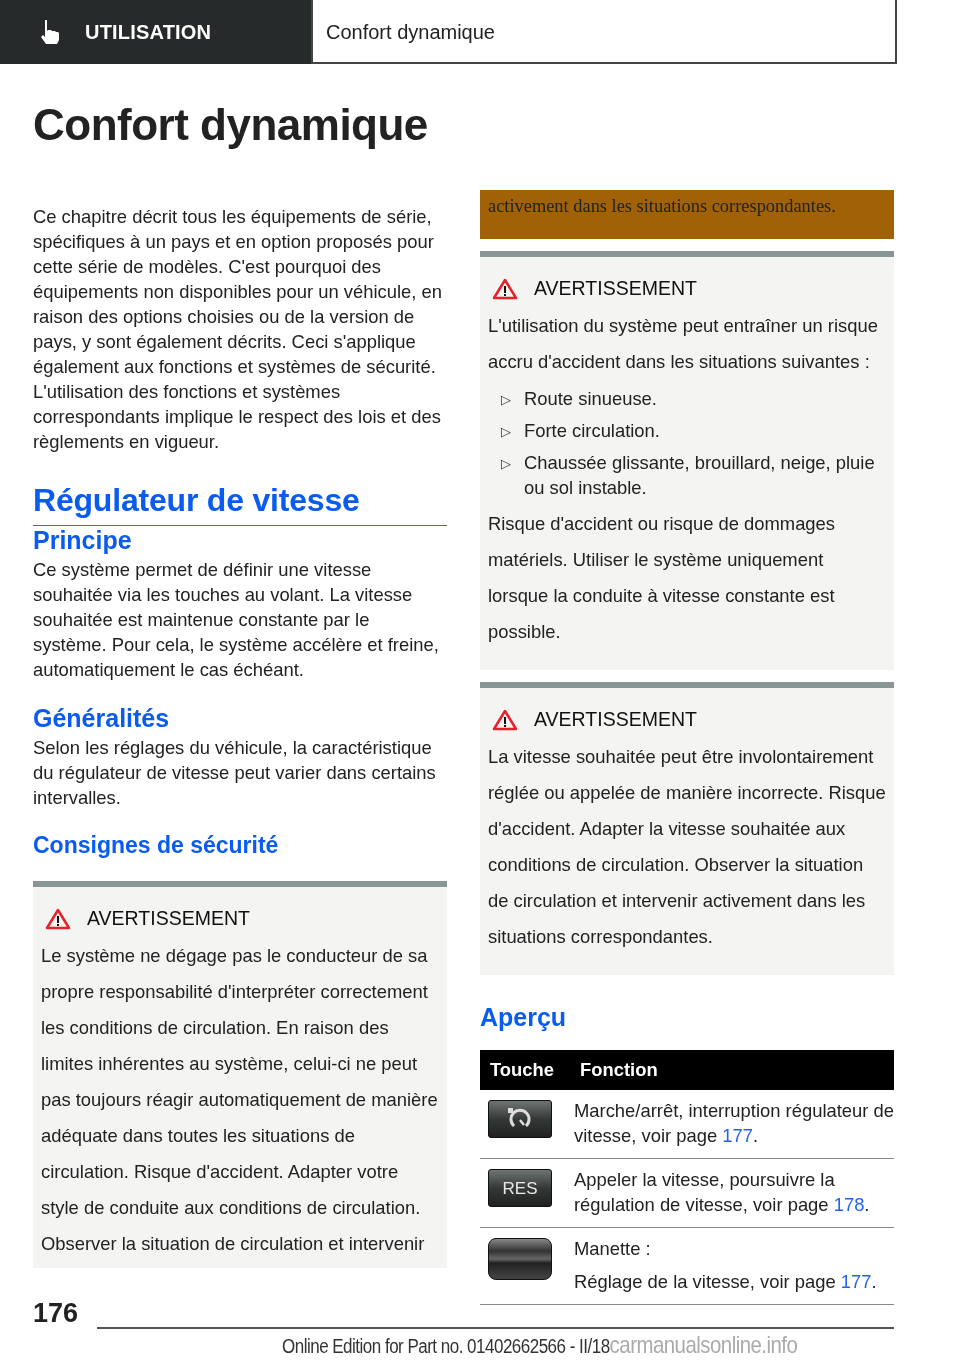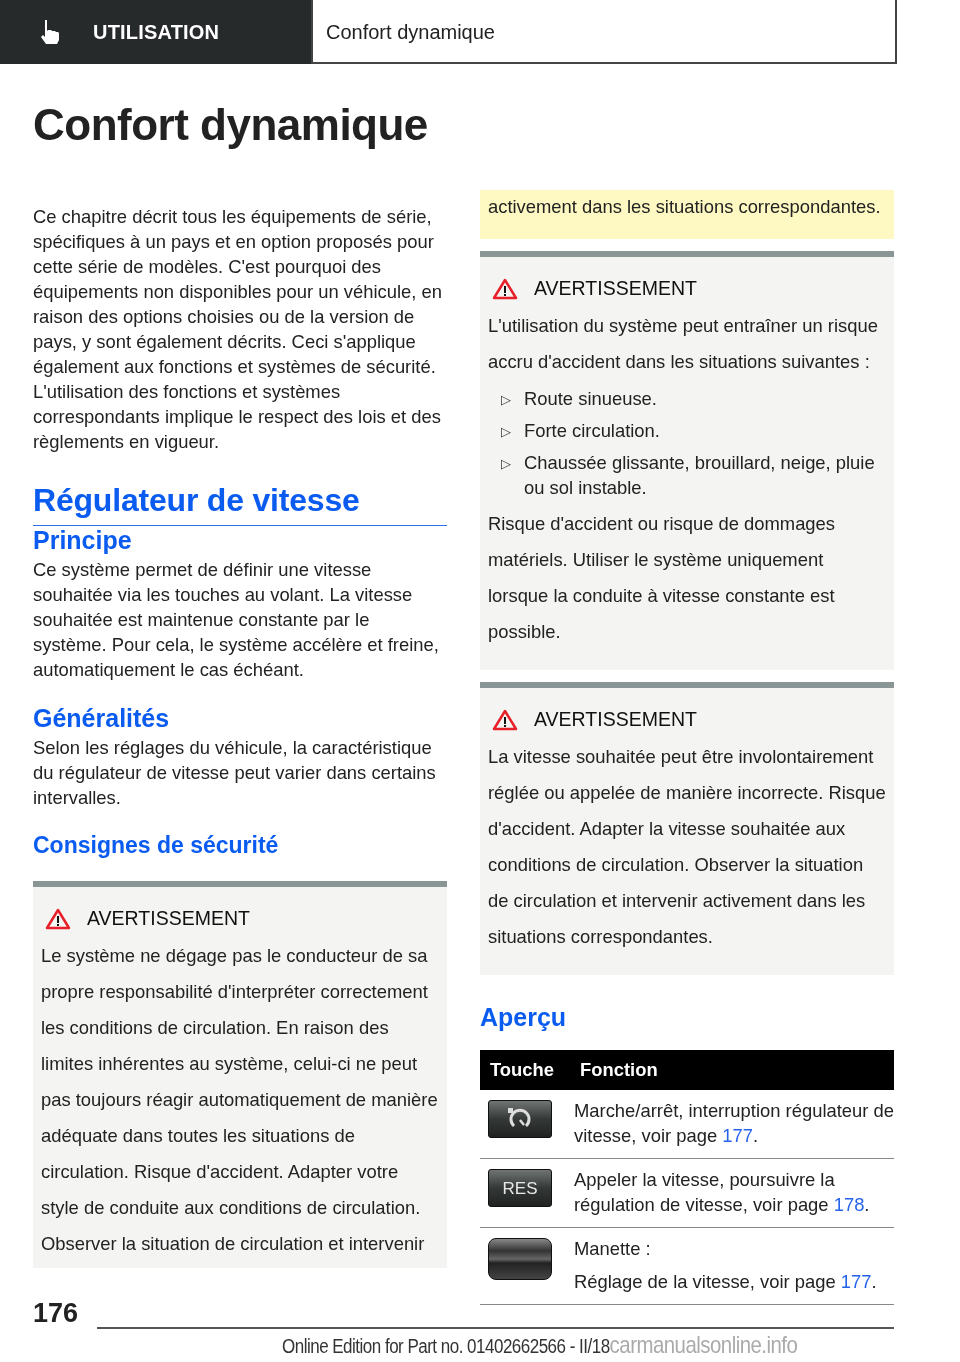--- a/index.html
+++ b/index.html
@@ -1,19 +1,19 @@
 <!DOCTYPE html>
 <html><head>
 <meta charset="utf-8">
 <style>
   html, body { margin:0; padding:0; }
   body { width:960px; height:1362px; background:#ffffff; position:relative; overflow:hidden;
          font-family:"Liberation Sans", sans-serif; color:#222; }
   .hdr-left { position:absolute; left:0; top:0; width:315px; height:64px; background:#262a2b;
-              display:flex; align-items:center;gap:8px; }
+              display:flex; align-items:center; }
   .hdr-left .hand { margin-left:40px; width:22px; height:24px; }
   .hdr-left .title { color:#fff; font-weight:bold; font-size:20px; margin-left:23px; letter-spacing:0.2px; }
   .hdr-right { position:absolute; left:311px; top:-2px; width:582px; height:64px; border:2px solid #444;
                border-top:none; background:#fff; display:flex; align-items:center; }
   .hdr-right span { font-size:20px; color:#222; margin-left:13px; margin-top:4px; }
   h1.page-title { position:absolute; left:33px; top:100px; margin:0; font-size:44px; font-weight:bold;
                   color:#222; letter-spacing:-0.5px; }
   .col { position:absolute; width:414px; }
   .colL { left:33px; top:190px; }
   .colR { left:480px; top:190px; }
@@ -21,21 +21,21 @@
         border-bottom:1.5px solid #2b6ee8; letter-spacing:-0.2px; }
   .h3 { font-size:25px; font-weight:bold; color:#0a5cf0; margin:0; }
   .h4 { font-size:22px; font-weight:bold; color:#5a9cf4; margin:0; }
   p.body { font-size:18.4px; line-height:25px; margin:0; color:#222; }
   .warn { background:#f4f4f3; border-top:6px solid #8a9696; padding:20px 8px 10px 8px; }
   .warn-head { display:flex; align-items:center; font-weight:normal; font-size:19.5px; color:#111; margin-left:4px; }
   .warn-head svg { width:26px; height:22px; margin-right:16px; }
   .warn p { font-size:18.4px; line-height:36px; margin:8px 0 0 0; color:#222; }
   .bul { display:flex; font-size:18.4px; line-height:25px; margin-top:6px; }
   .bul .tri { width:36px; flex-shrink:0; text-align:center; font-size:13px; padding-top:1px; color:#333; }
-  .cont { background:#fef9c3; padding:4px 8px 20px 8px; }
+  .cont { background:#a16207; padding:4px 8px 20px 8px;font-family:Liberation Serif, serif; }
   table.keys { width:414px; border-collapse:collapse; }
   table.keys th { background:#000000; color:#fff; text-align:left; font-size:18.4px; font-weight:bold;
                   height:40px; padding:0 0 0 10px; }
   table.keys th.fn { padding-left:6px; }
   table.keys td { border-bottom:1.5px solid #888; vertical-align:top; padding:8px 0 10px 0; font-size:18.4px;
                   line-height:25px; color:#222; }
   table.keys td.key { width:86px; padding-left:8px; }
   .btn { width:62px; height:36px; border-radius:3px; background:linear-gradient(#707473,#343837 50%,#1f2221);
          border:1px solid #111; color:#e8e8e8; display:flex; align-items:center; justify-content:center;
          font-size:17px; margin-top:2px; }

